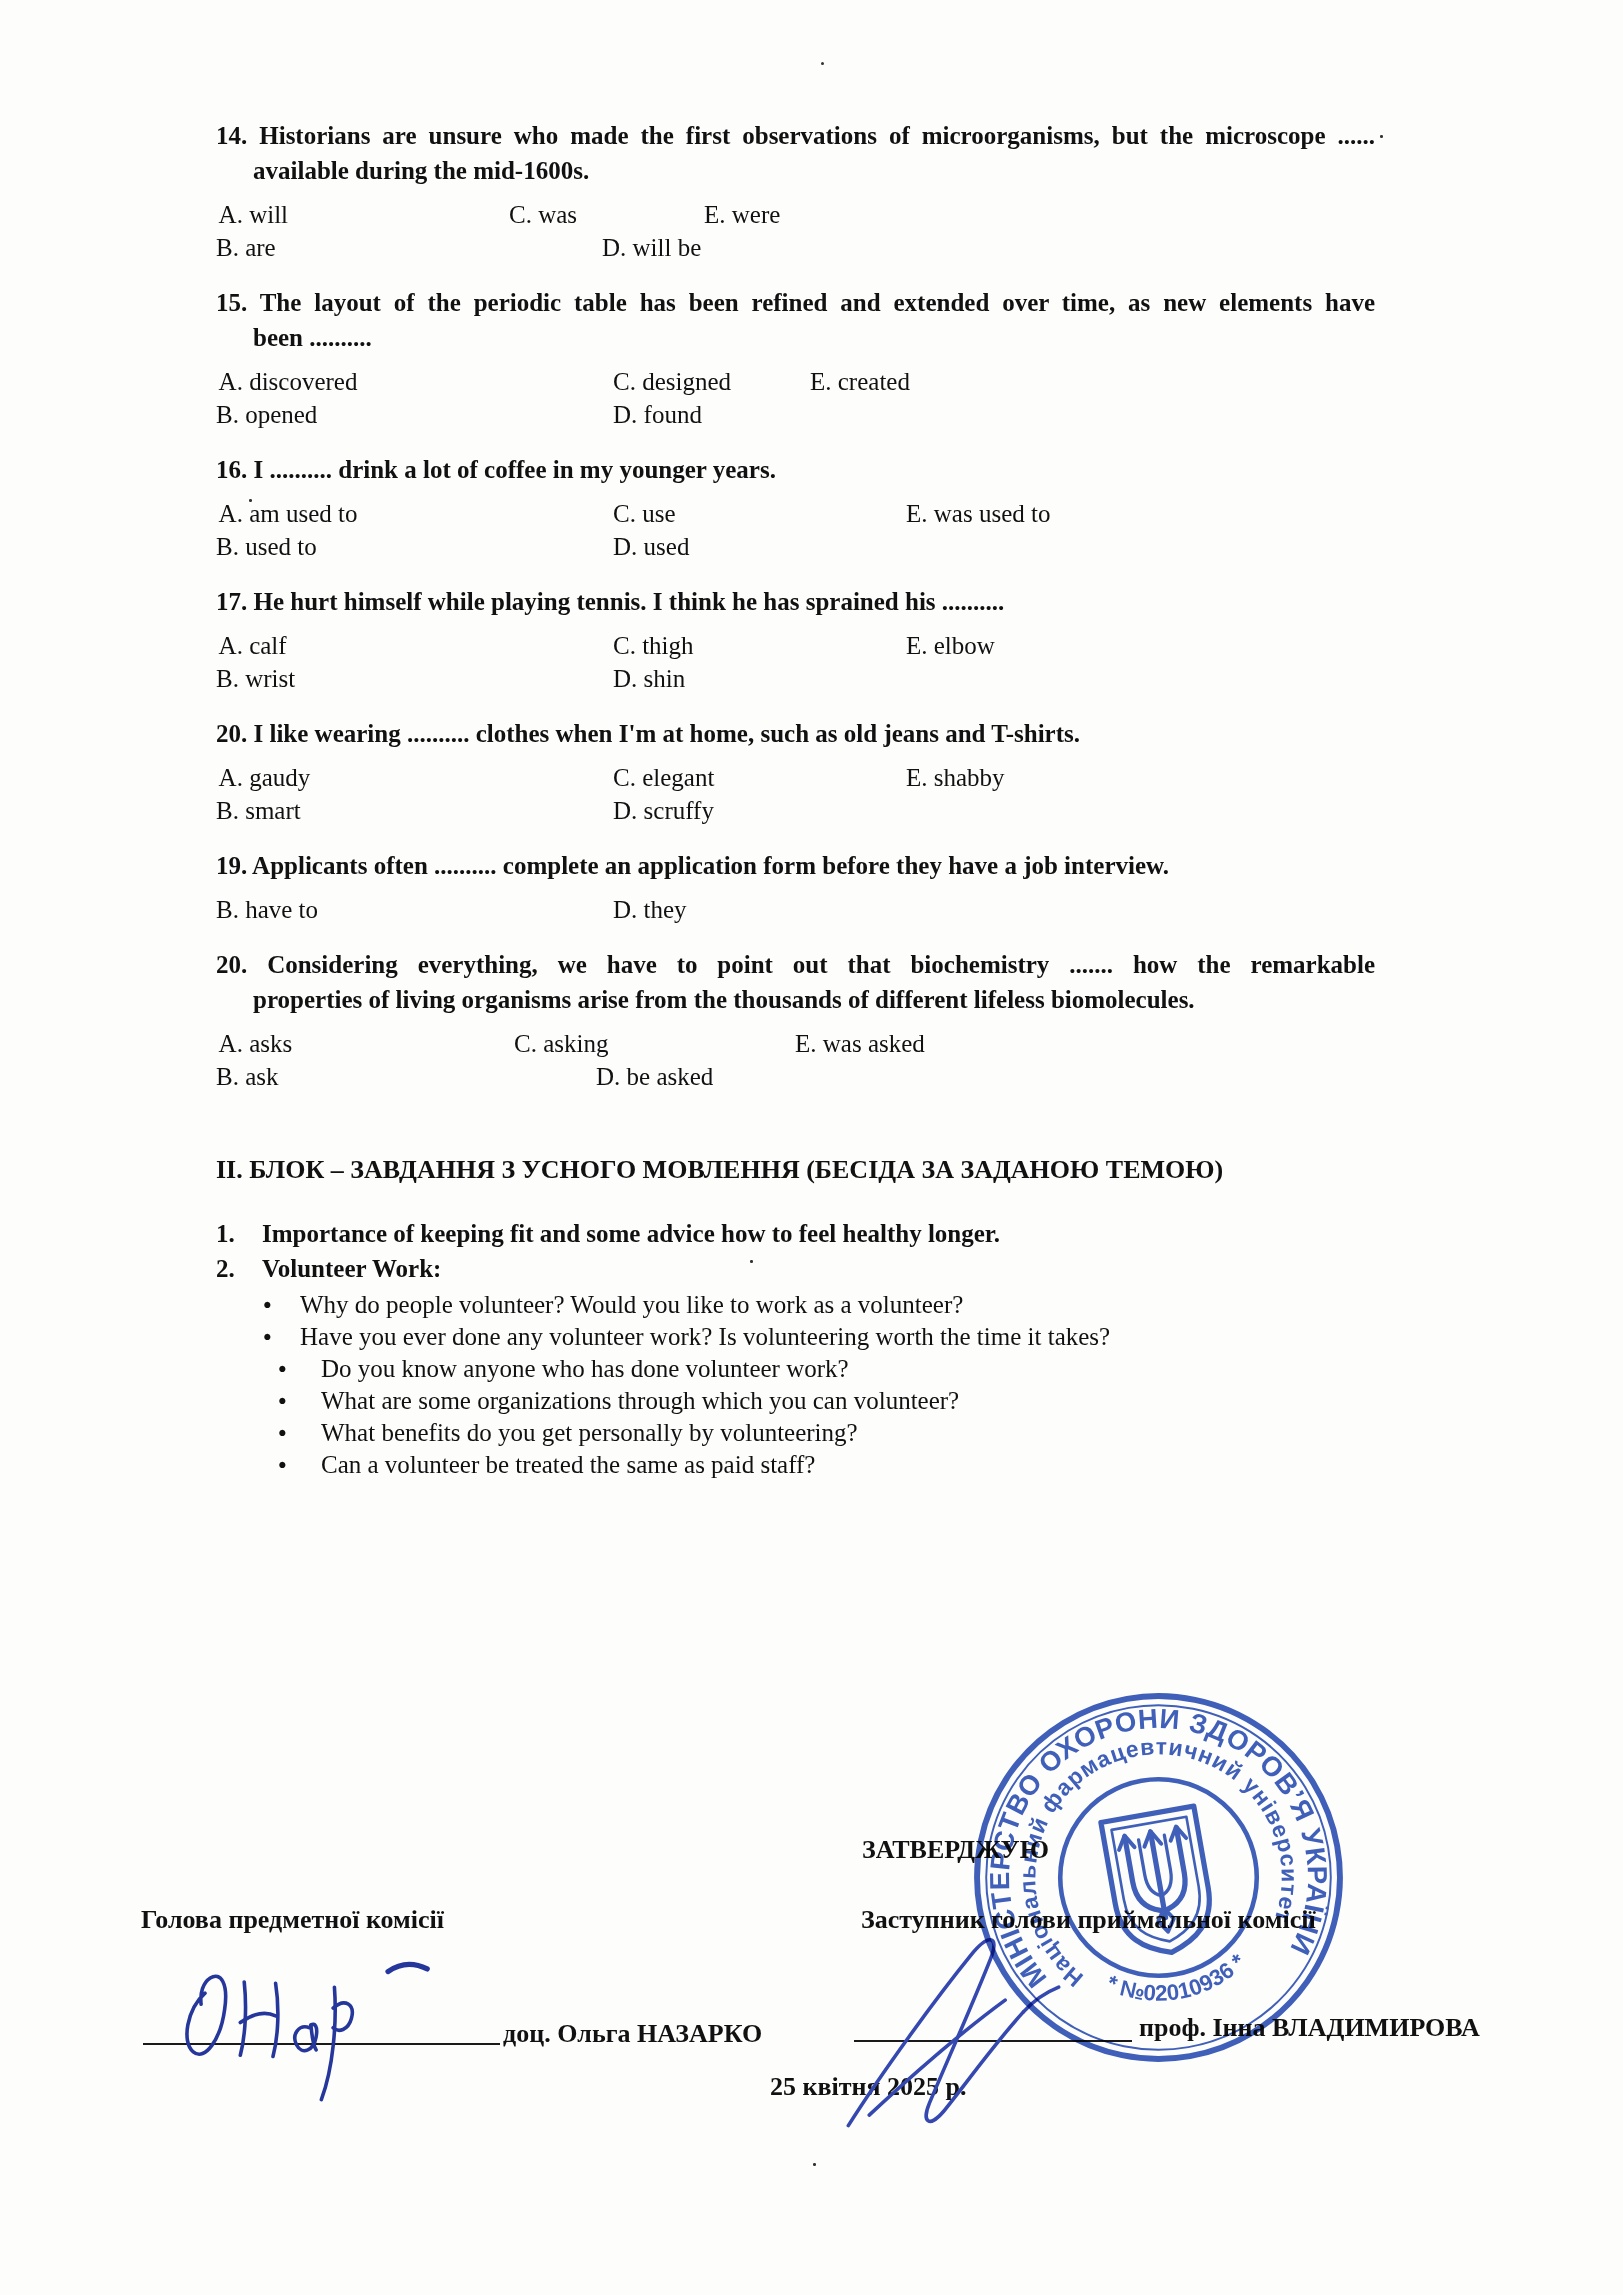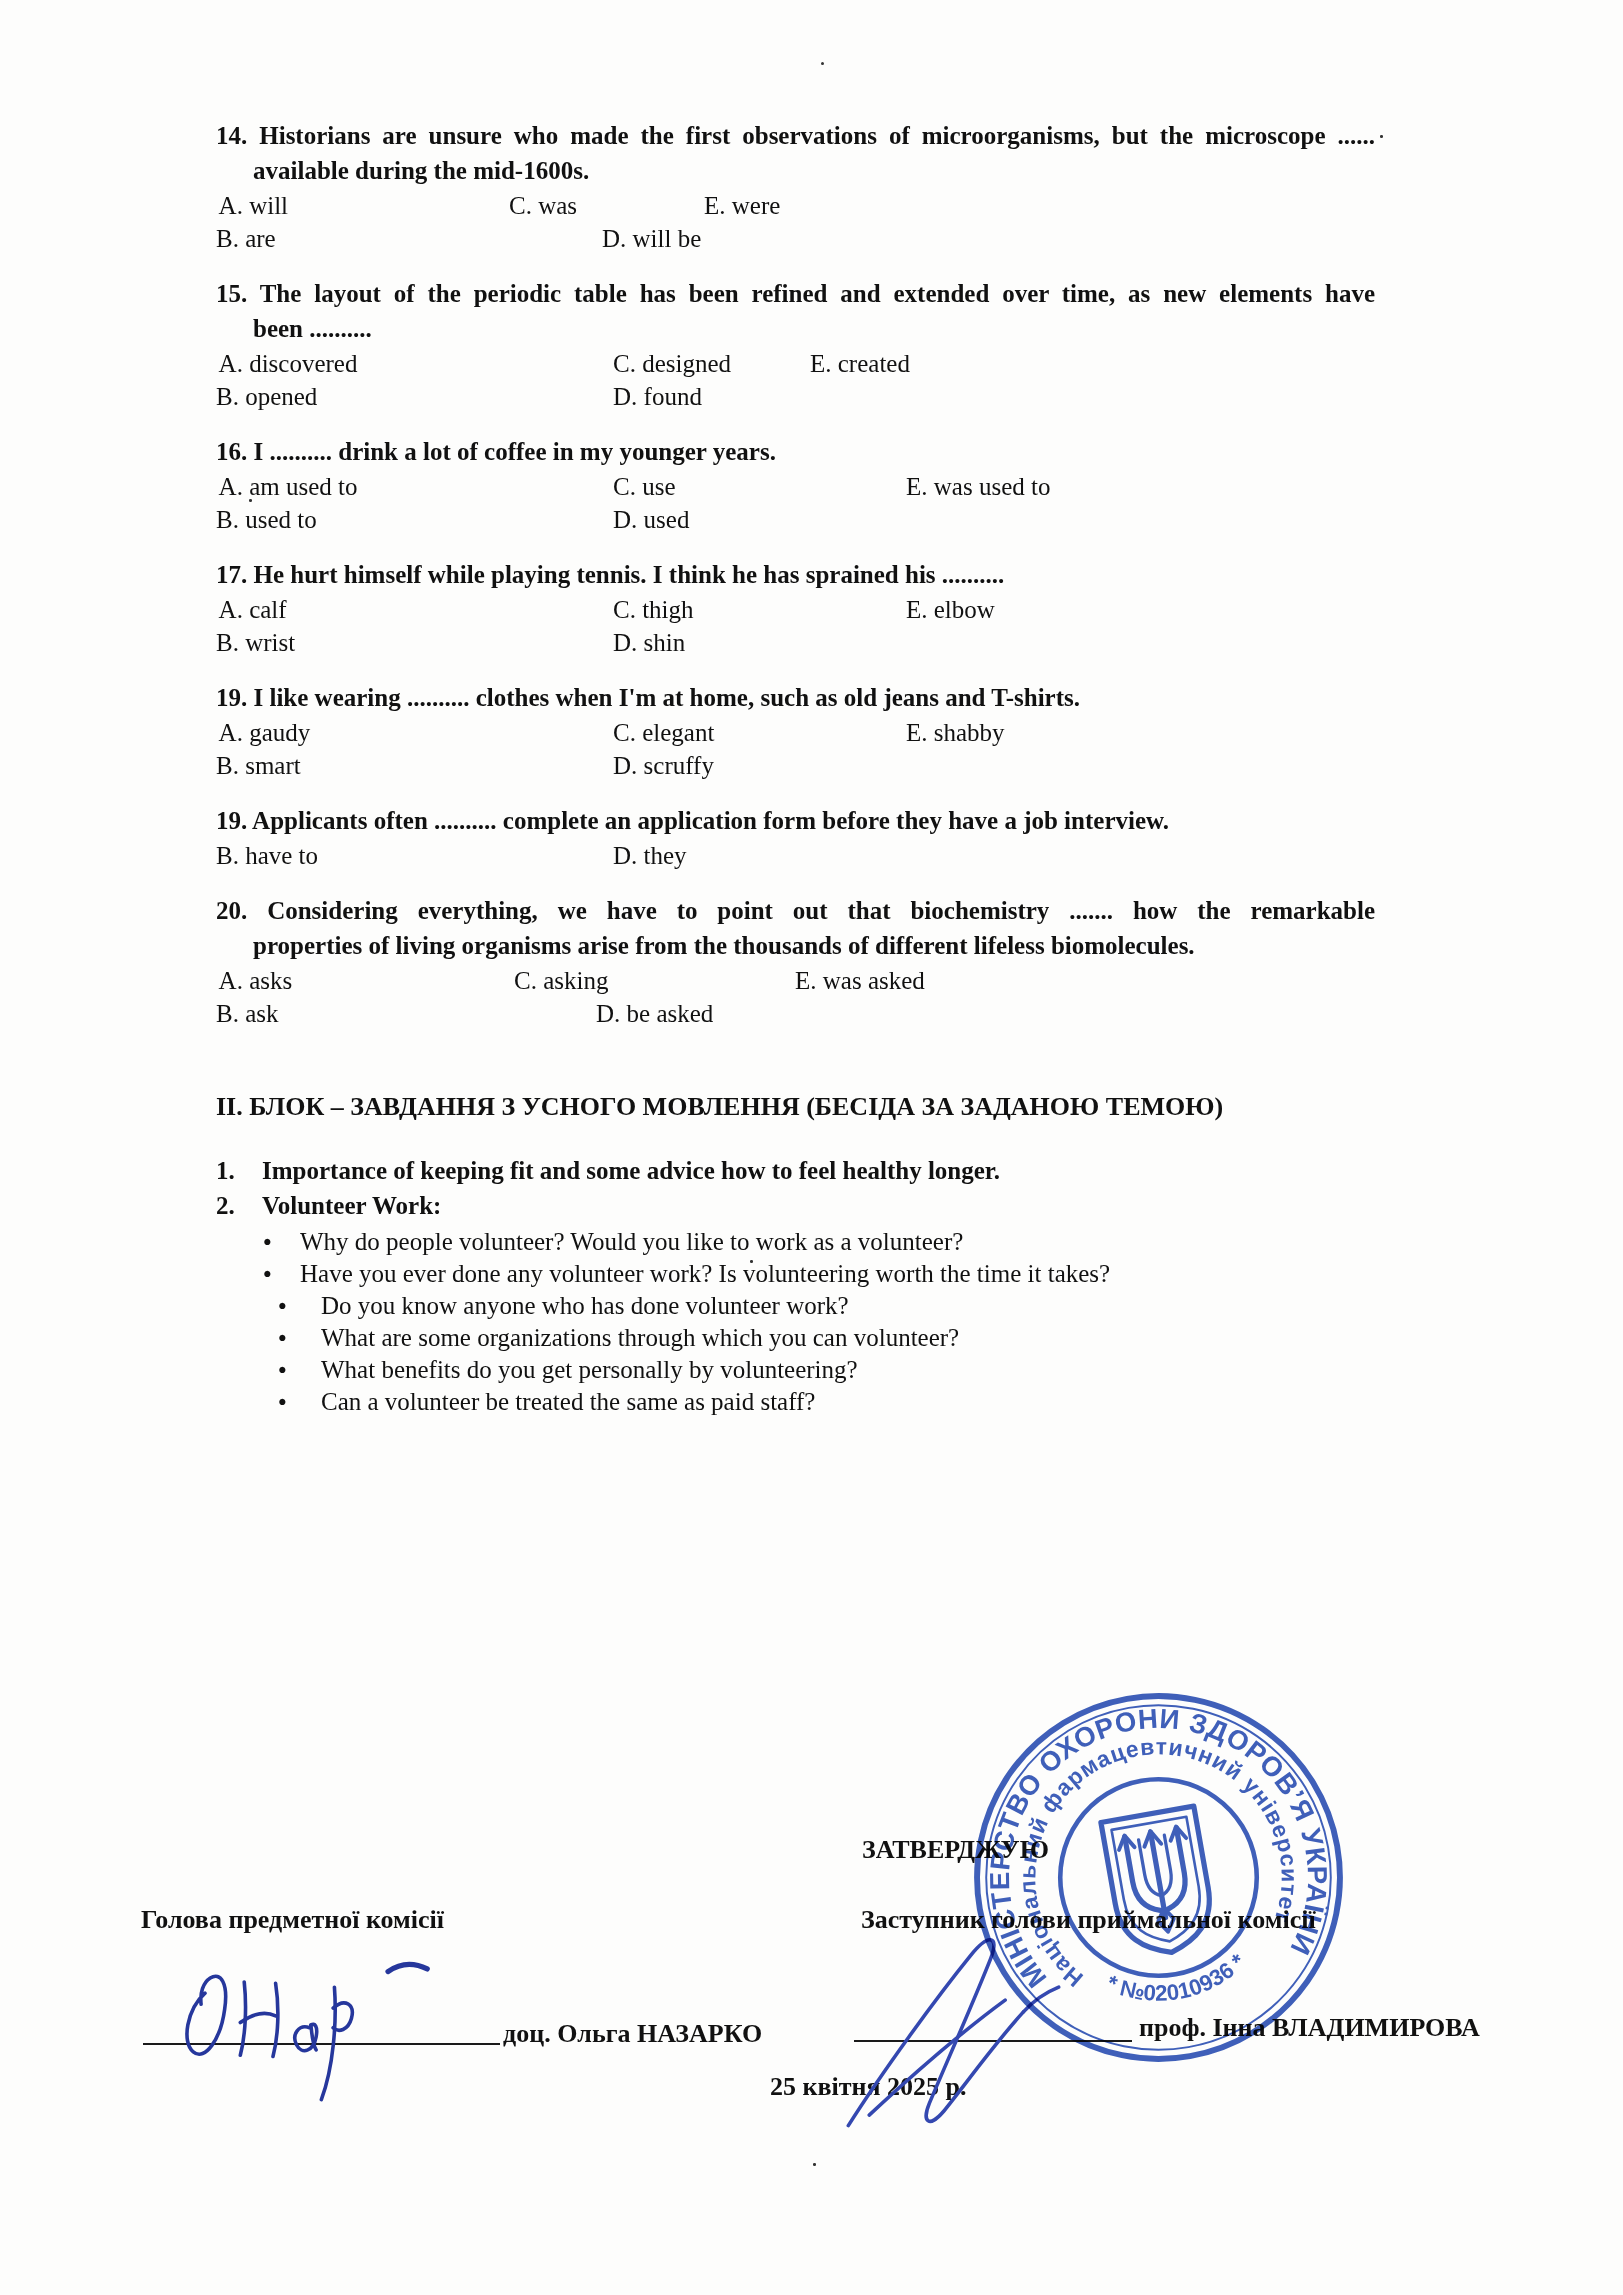--- a/index.html
+++ b/index.html
@@ -5,21 +5,21 @@
   html,body{margin:0;padding:0;background:#888;}
   .page{position:relative;width:1624px;height:2295px;background:#fdfdfc;overflow:hidden;
         font-family:"Liberation Serif","DejaVu Serif",serif;color:#111;}
   
   .content{position:absolute;left:216px;top:16px;width:1159px;}
   .question{margin-top:21px;}
   .question:first-child{margin-top:102px;}
   .stem-line{font-weight:bold;font-size:25px;line-height:35px;white-space:nowrap;}
   .stem-line.justified{white-space:normal;text-align:justify;text-align-last:justify;}
   .stem-line.cont{padding-left:37px;}
-  .opt-rows{margin-top:1px;}
+  .opt-rows{margin-top:10px;}
   .opt-row{position:relative;height:33px;}
   .opt{position:absolute;top:0;font-size:25px;line-height:33px;white-space:nowrap;}
   .col-a{left:2.6px;}
   .col-c{left:397px;} .col-d{left:397px;} .col-e{left:690px;}
   .q14 .col-c{left:293px;} .q14 .col-d{left:386px;} .q14 .col-e{left:488px;}
   .q15 .col-e{left:594px;}
   .q20 .col-c{left:298px;} .q20 .col-d{left:380px;} .q20 .col-e{left:579px;}
   
   .section{margin-top:58px;}
   .section-heading{font-weight:bold;font-size:26px;line-height:37px;white-space:nowrap;}
@@ -108,21 +108,21 @@
             <span class="opt col-c">C. thigh</span>
             <span class="opt col-e">E. elbow</span>
           </div>
           <div class="opt-row">
             <span class="opt col-b">B. wrist</span>
             <span class="opt col-d">D. shin</span>
           </div>
         </div>
       </div>
       <div class="question q18">
-        <div class="stem-line">19. I like wearing .......... clothes when I'm at home, such as old jeans and T-shirts.</div>
+        <div class="stem-line">20. I like wearing .......... clothes when I'm at home, such as old jeans and T-shirts.</div>
         <div class="opt-rows">
           <div class="opt-row">
             <span class="opt col-a">A. gaudy</span>
             <span class="opt col-c">C. elegant</span>
             <span class="opt col-e">E. shabby</span>
           </div>
           <div class="opt-row">
             <span class="opt col-b">B. smart</span>
             <span class="opt col-d">D. scruffy</span>
           </div>

